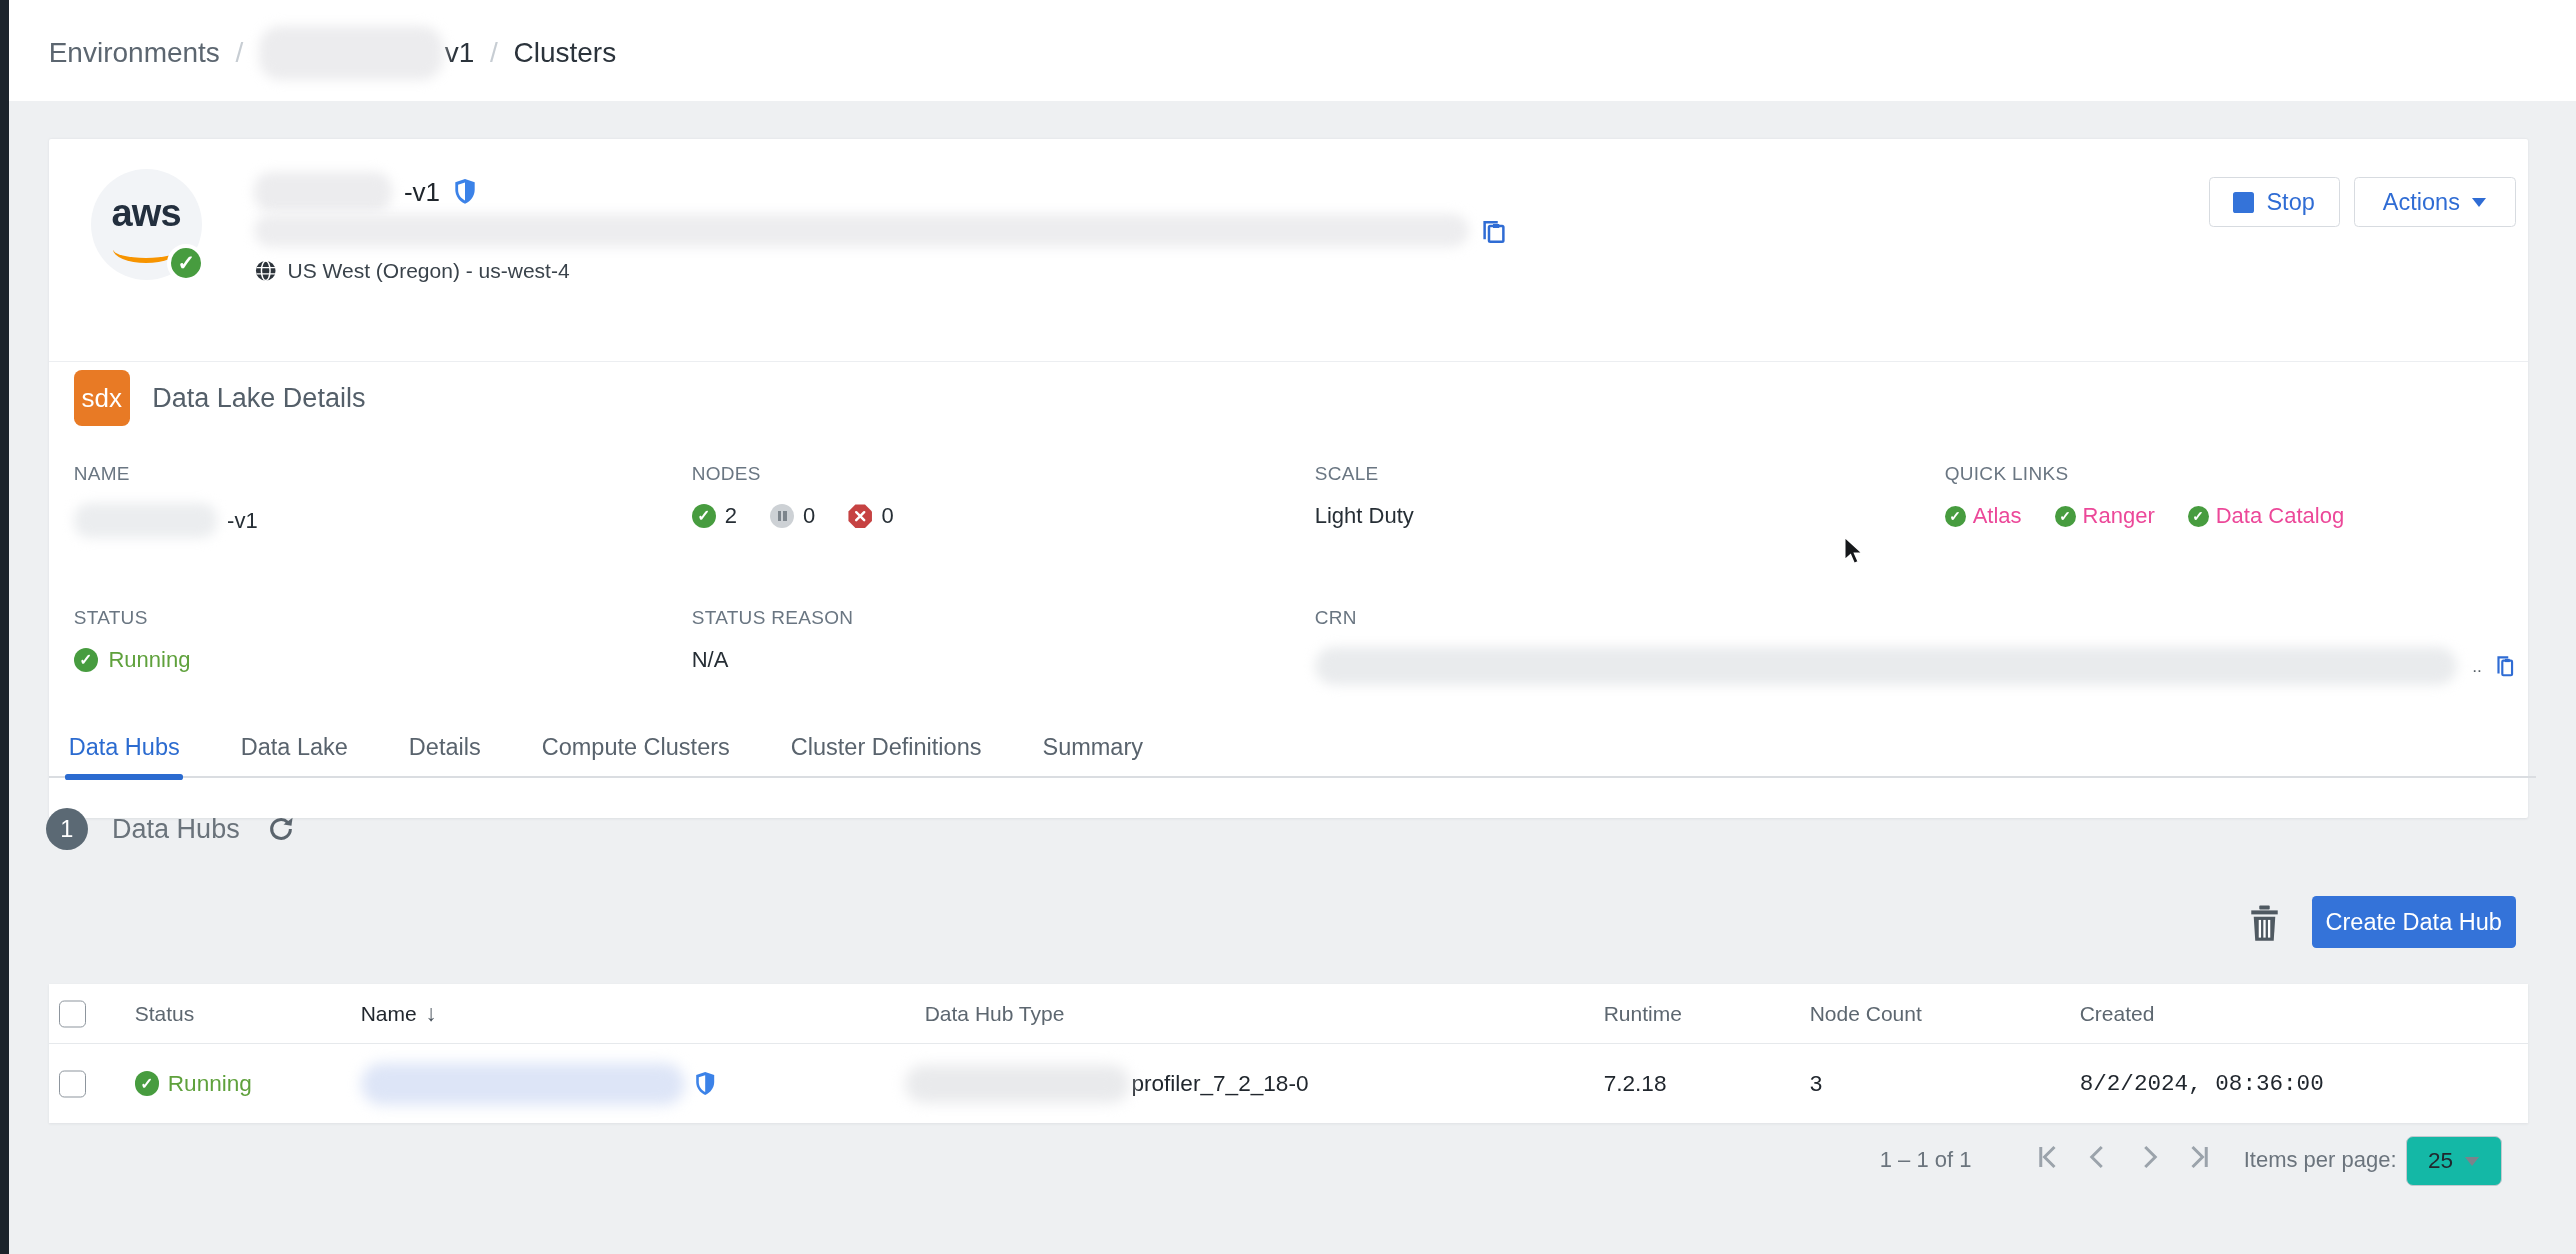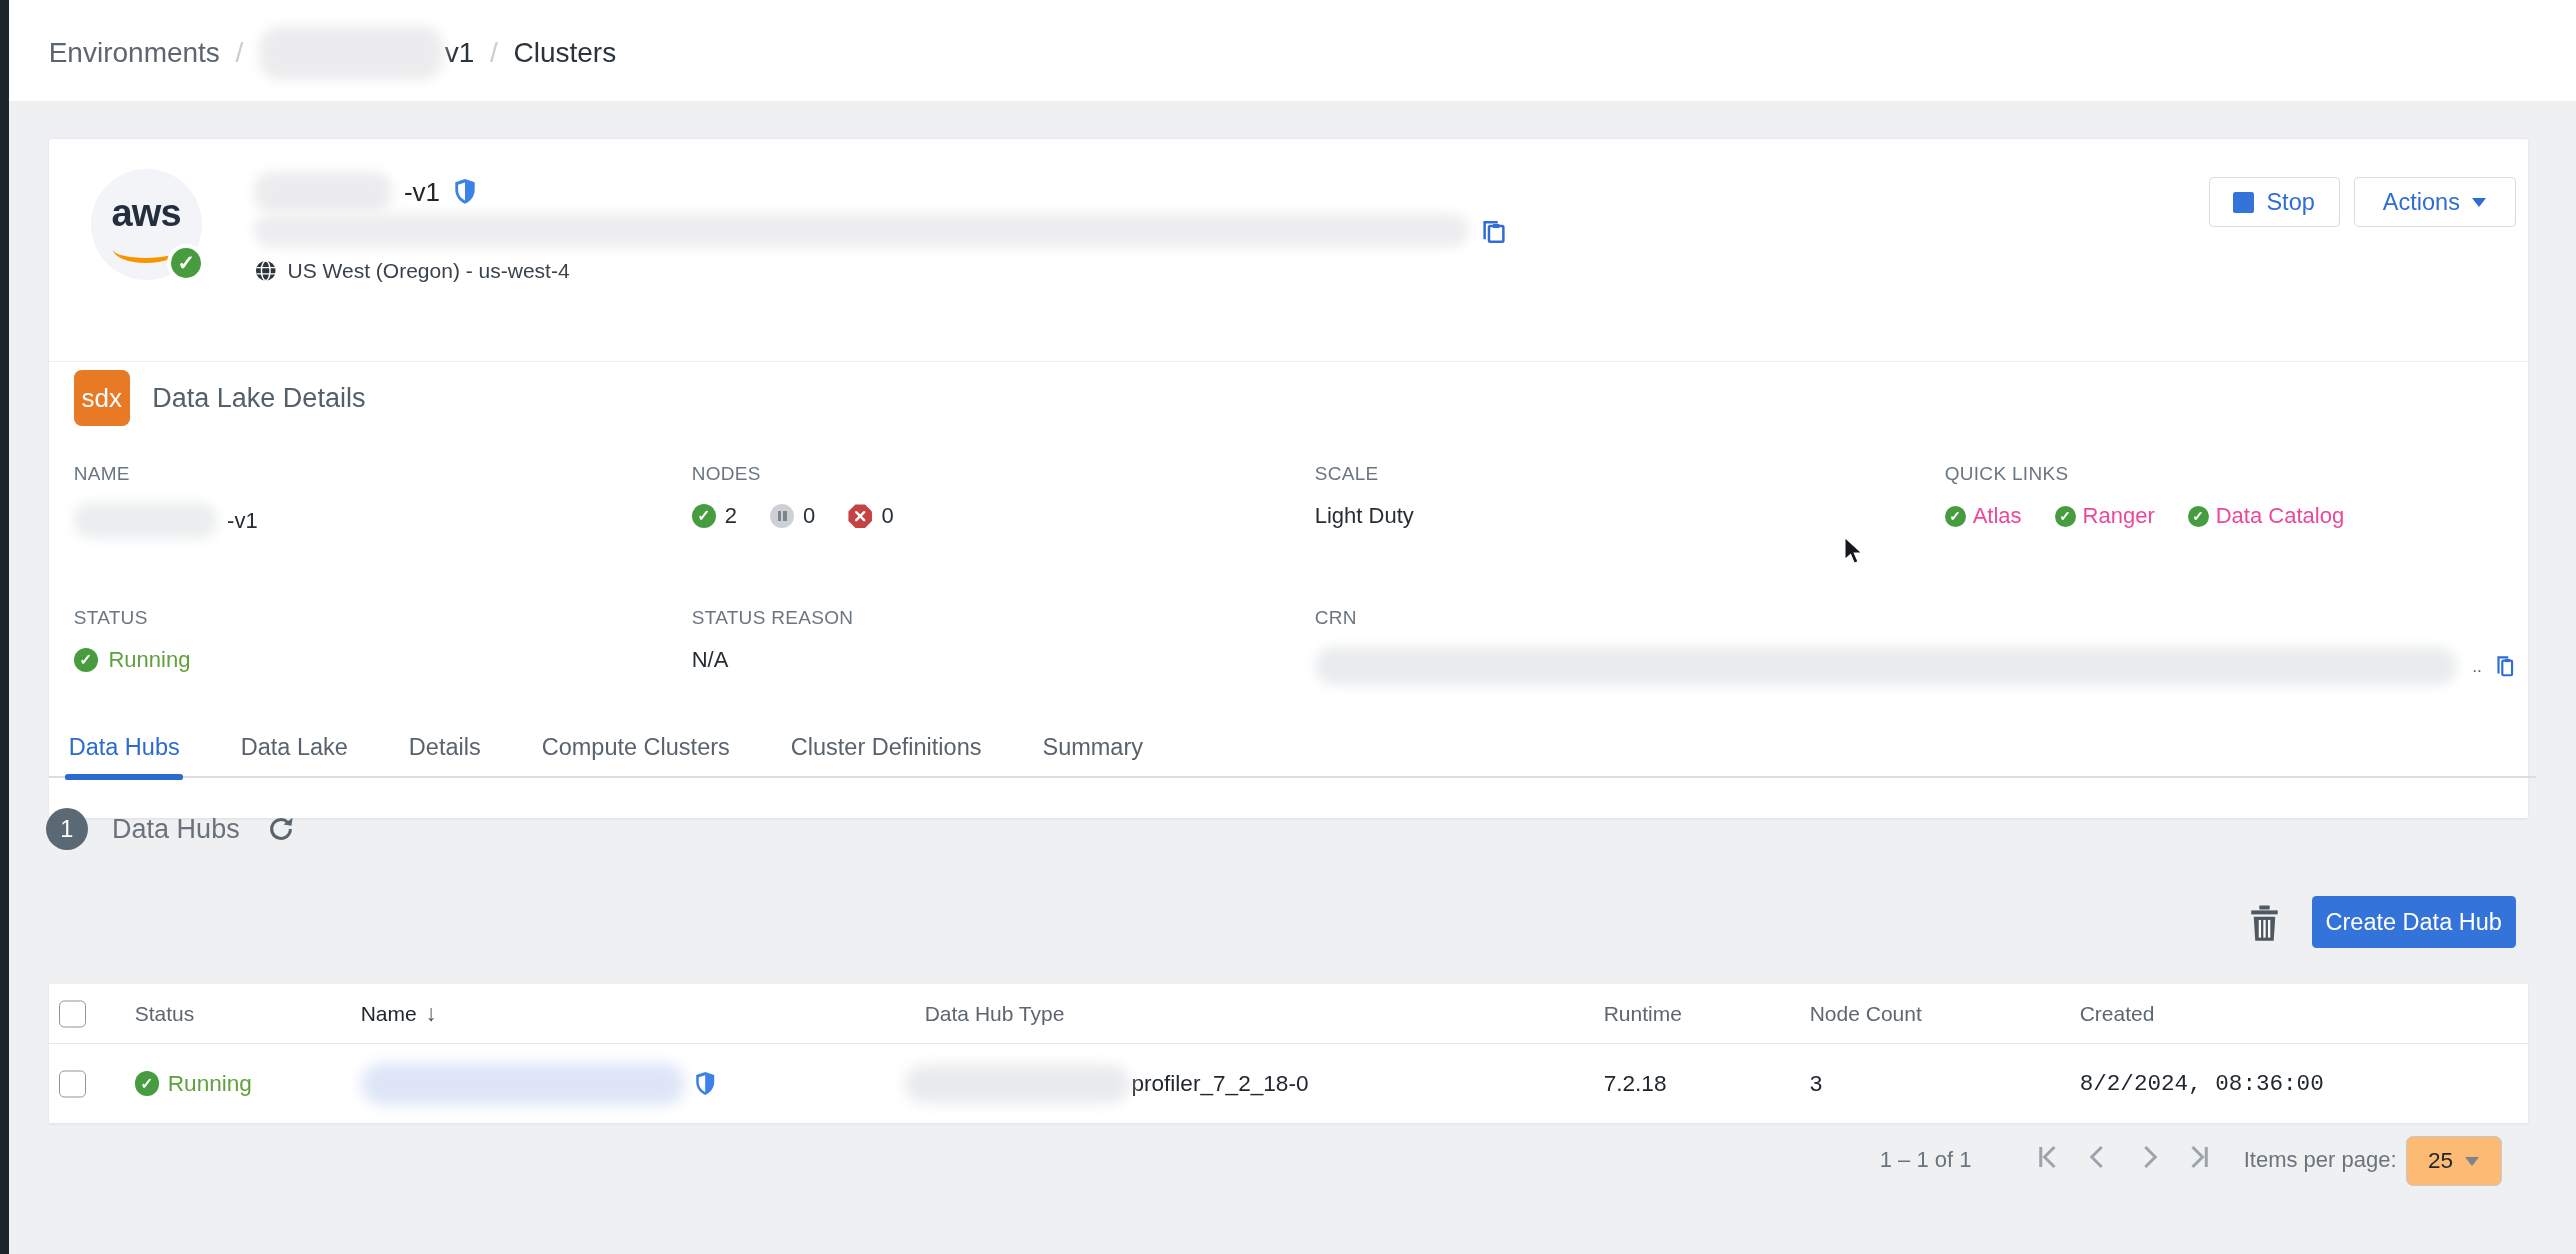--- a/index.html
+++ b/index.html
@@ -100,21 +100,21 @@
   .checkbox { position:absolute; left:10.4px; top:50%; transform:translateY(-50%); width:27px; height:27px; background:#fff; border:1.7px solid #8d959d; border-radius:5.2px; cursor:pointer; }
   .row-name-redact { width:324px; height:42px; border-radius:21px; background:#dde5f7; filter:blur(7px); }
   .type-redact { width:225px; height:38px; border-radius:19px; background:#e9eaec; filter:blur(7px); }
 
   
   .pagination { position:absolute; left:0; top:1029px; width:2567px; height:66px; }
   .pg-range { position:absolute; left:1871px; top:17.4px; font-size:22px; color:#6b747d; }
   .pg-nav { position:absolute; left:2023px; top:12.2px; display:flex; gap:21px; }
   .pg-btn { cursor:pointer; display:flex; }
   .pg-label { position:absolute; left:2235px; top:17.4px; font-size:22px; color:#6b747d; }
-  .pg-select { position:absolute; left:2397px; top:6.1px; width:96px; height:50px; background:#fdba74; border:1.7px solid #c3c9ce; border-radius:7px; display:flex; align-items:center; justify-content:center; gap:12.2px; font-size:22.6px; color:#21272e; cursor:pointer; }
+  .pg-select { position:absolute; left:2397px; top:6.1px; width:96px; height:50px; background:#14b8a6; border:1.7px solid #c3c9ce; border-radius:7px; display:flex; align-items:center; justify-content:center; gap:12.2px; font-size:22.6px; color:#21272e; cursor:pointer; }
   .select-caret { width:0; height:0; border-left:7.8px solid transparent; border-right:7.8px solid transparent; border-top:9.6px solid #7b838b; }
 
   .cursor { position:absolute; left:1843px; top:536px; z-index:30; pointer-events:none; }
 </style>
 </head>
 <body>
 
 <div class="screen">
   <div class="left-strip"></div>
 

